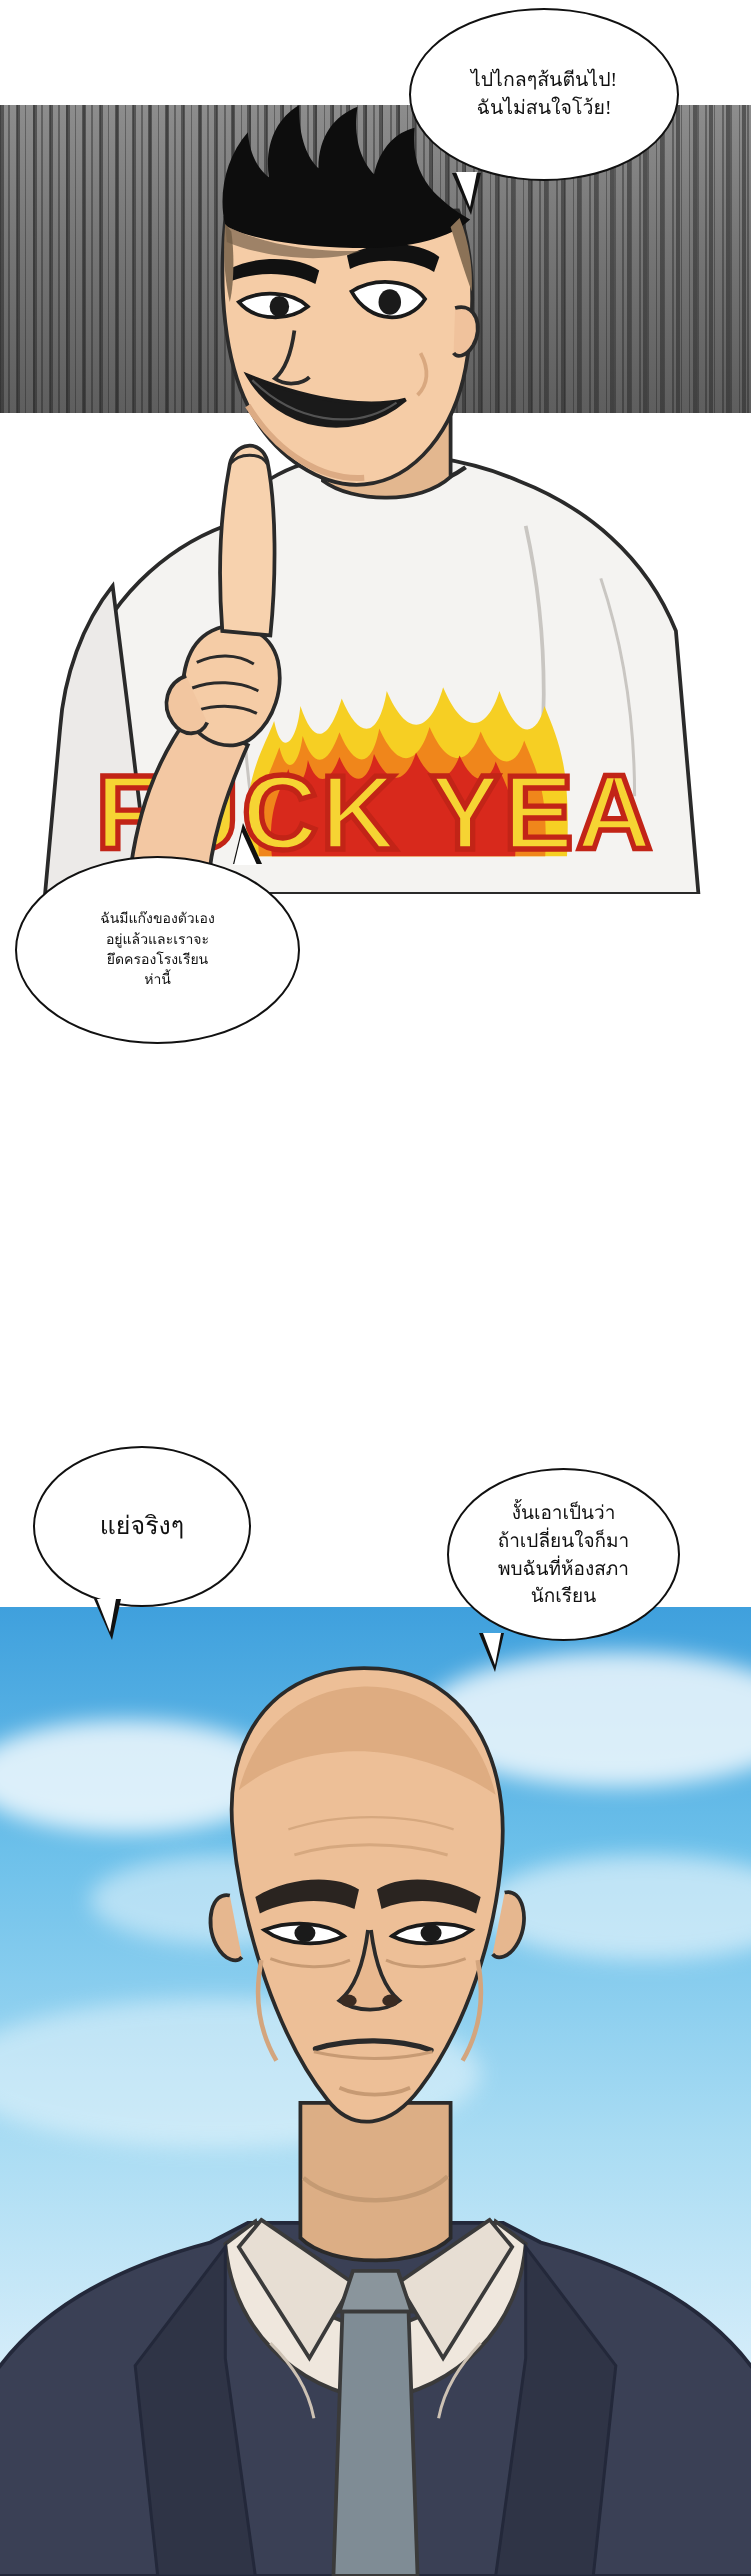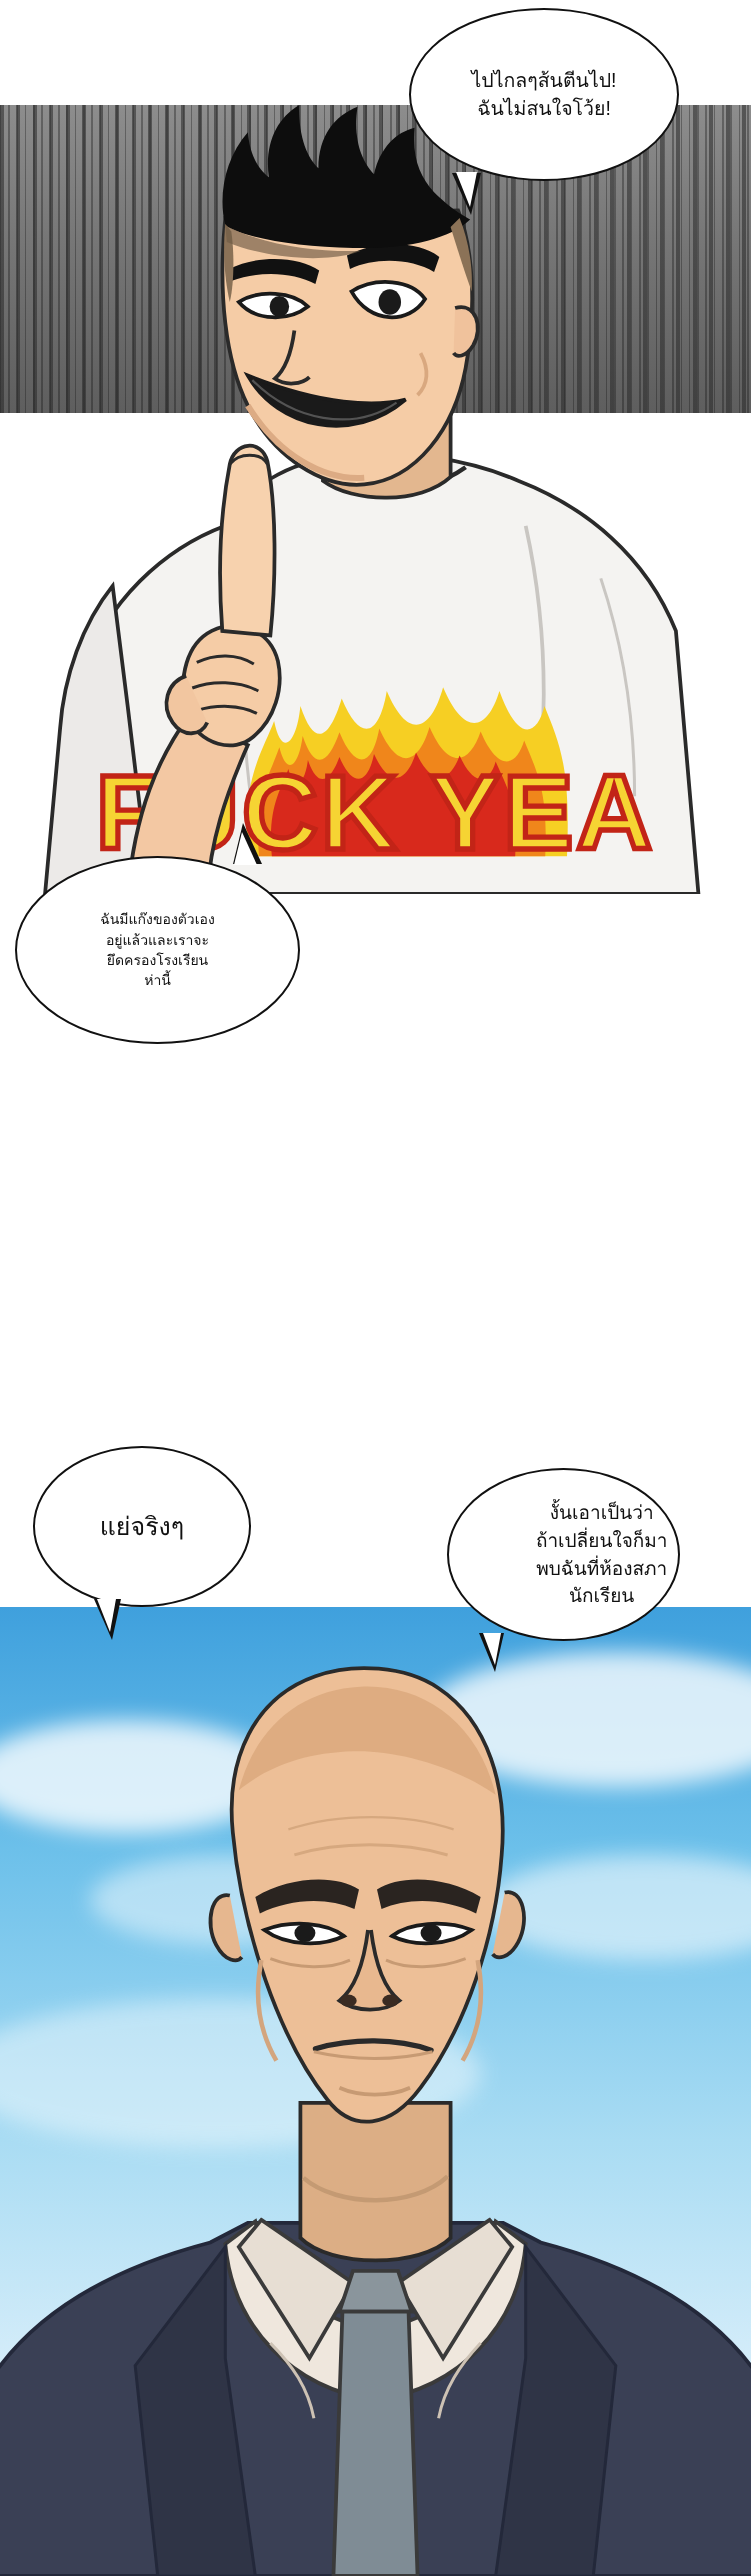--- a/index.html
+++ b/index.html
@@ -73,20 +73,21 @@
     align-items: center;
     justify-content: center;
     text-align: center;
     color: #111111;
     line-height: 1.45;
     z-index: 40;
   }
   .bubble .txt {
     white-space: pre-line;
     padding: 0 10.5px;
+    font-family: Liberation Serif, serif;
   }
 
   .bubble-1 {
     left: 409px;
     top: 7.5px;
     width: 270px;
     height: 173px;
     font-size: 19.5px;
   }
   .bubble-1 .tail {
@@ -159,21 +160,20 @@
     border-right: 6.8px solid transparent;
     border-top: 33px solid #ffffff;
   }
 
   .bubble-4 {
     left: 447px;
     top: 1468px;
     width: 233px;
     height: 173px;
     font-size: 19px;
-    justify-content: flex-end;
   }
   .bubble-4 .tail {
     position: absolute;
     left: 30px;
     bottom: -33px;
     width: 0; height: 0;
     border-left: 16.5px solid transparent;
     border-right: 9px solid transparent;
     border-top: 39px solid #111111;
   }

